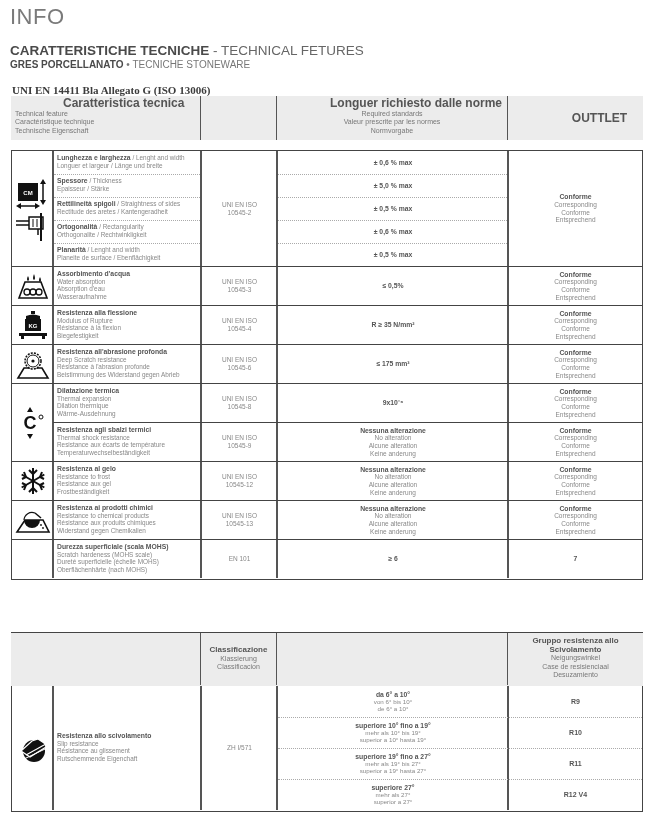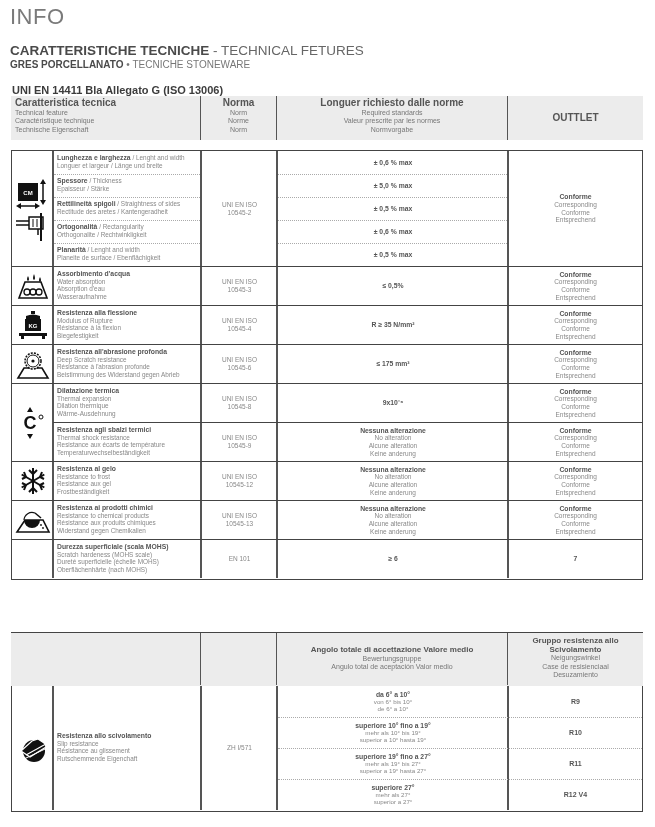--- a/index.html
+++ b/index.html
@@ -7,26 +7,26 @@
   body { font-family: "Liberation Sans", sans-serif; color: #555; position: relative; }
 
   .info-title { position: absolute; left: 10px; top: 4px; font-size: 22px; font-weight: 400; color: #7a7a7a; letter-spacing: 0.5px; }
   .main-heading { position: absolute; left: 10px; top: 43px; font-size: 13.5px; color: #555; }
   .main-heading b { color: #4a4a4a; font-weight: bold; }
   .main-heading span.light { font-weight: normal; color: #666; }
   .sub-heading { position: absolute; left: 10px; top: 59px; font-size: 10px; color: #555; }
   .sub-heading b { color: #4a4a4a; }
   .sub-heading span.light { color: #777; }
 
-  .norm-title { position: absolute; left: 12px; top: 84px; font-size: 11px; font-weight: bold; color: #3c3c3c; }
+  .norm-title { position: absolute; left: 12px; top: 84px; font-size: 11px; font-weight: bold; color: #3c3c3c; font-family: Liberation Serif, serif; }
 
   
   .hdr1 { position: absolute; left: 11px; top: 96px; width: 632px; height: 44px; background: #ececec; }
   .hdr1 .cell { position: absolute; top: 0; height: 44px; font-size: 7px; line-height: 8.5px; color: #777; padding-top: 3px; }
-  .hdr1 .cell b { color: #555; font-size: 10px; }
+  .hdr1 .cell b { color: #555; font-size: 12px; margin-left: 48px; }
   .vsep { position: absolute; width: 1px; background: #555; }
 
   
   .t1 { position: absolute; left: 11px; top: 150px; width: 632px; height: 430px; border: 1.5px solid #444; }
   .row { position: absolute; left: 0; width: 100%; border-top: 1.5px solid #444; }
   .row.first { border-top: none; }
   .icon-cell { position: absolute; left: 0; width: 41px; display: flex; align-items: center; justify-content: center; }
   .feat-cell { position: absolute; left: 42px; width: 147px; padding-left: 3px; font-size: 6.4px; line-height: 7.6px; color: #888; }
   .feat-cell b { color: #555; font-size: 6.8px; }
   .norm-cell { position: absolute; left: 190px; width: 75px; text-align: center; font-size: 6.5px; line-height: 8px; color: #888; display: flex; align-items: center; justify-content: center; }
@@ -58,26 +58,20 @@
 <div class="norm-title">UNI EN 14411 Bla Allegato G (ISO 13006)</div>
 
 <div class="hdr1">
   <div class="cell" style="left:4px; width:184px;">
     <b>Caratteristica tecnica</b><br>
     <span>Technical feature</span><br>
     <span>Caractéristique technique</span><br>
     <span>Technische Eigenschaft</span>
   </div>
   <div class="vsep" style="left:189px; top:0; height:44px;"></div>
-  <div class="cell" style="left:190px; width:75px; text-align:center;">
-    <b>Norma</b><br>
-    <span>Norm</span><br>
-    <span>Norme</span><br>
-    <span>Norm</span>
-  </div>
   <div class="vsep" style="left:265px; top:0; height:44px;"></div>
   <div class="cell" style="left:266px; width:230px; text-align:center;">
     <b>Longuer richiesto dalle norme</b><br>
     <span>Required standards</span><br>
     <span>Valeur prescrite par les normes</span><br>
     <span>Normvorgabe</span>
   </div>
   <div class="vsep" style="left:496px; top:0; height:44px;"></div>
   <div class="cell" style="left:497px; width:135px; text-align:center; display:flex; align-items:center; justify-content:center; padding:0;">
     <b>OUTTLET</b>
@@ -400,26 +394,26 @@
         <b>≥ 6</b>
       </div>
     <div class="out-cell" style="top:0; height:38px;">
         <b>7</b>
       </div>
   </div>
 </div>
 
 <div class="t2-hdr">
   <div class="vsep" style="left:189px; top:0; height:52px;"></div>
+  <div class="cell" style="left:190px; width:75px; text-align:center; padding-top:13px;">
+    <b>Classificazione</b><br>
+    <span>Klassierung</span><br>
+    <span>Classificacion</span>
+  </div>
   <div class="vsep" style="left:265px; top:0; height:52px;"></div>
-  <div class="cell" style="left:266px; width:230px; text-align:center; padding-top:13px;">
-    <b>Angolo totale di accettazione Valore medio</b><br>
-    <span>Bewertungsgruppe</span><br>
-    <span>Angulo total de aceptación Valor medio</span>
-  </div>
   <div class="vsep" style="left:496px; top:0; height:52px;"></div>
   <div class="cell" style="left:497px; width:135px; text-align:center; padding-top:4px;">
     <b>Gruppo resistenza allo</b><br>
     <b>Scivolamento</b><br>
     <span>Neigungswinkel</span><br>
     <span>Case de resisienciaal</span><br>
     <span>Desuzamiento</span>
   </div>
 </div>
 

